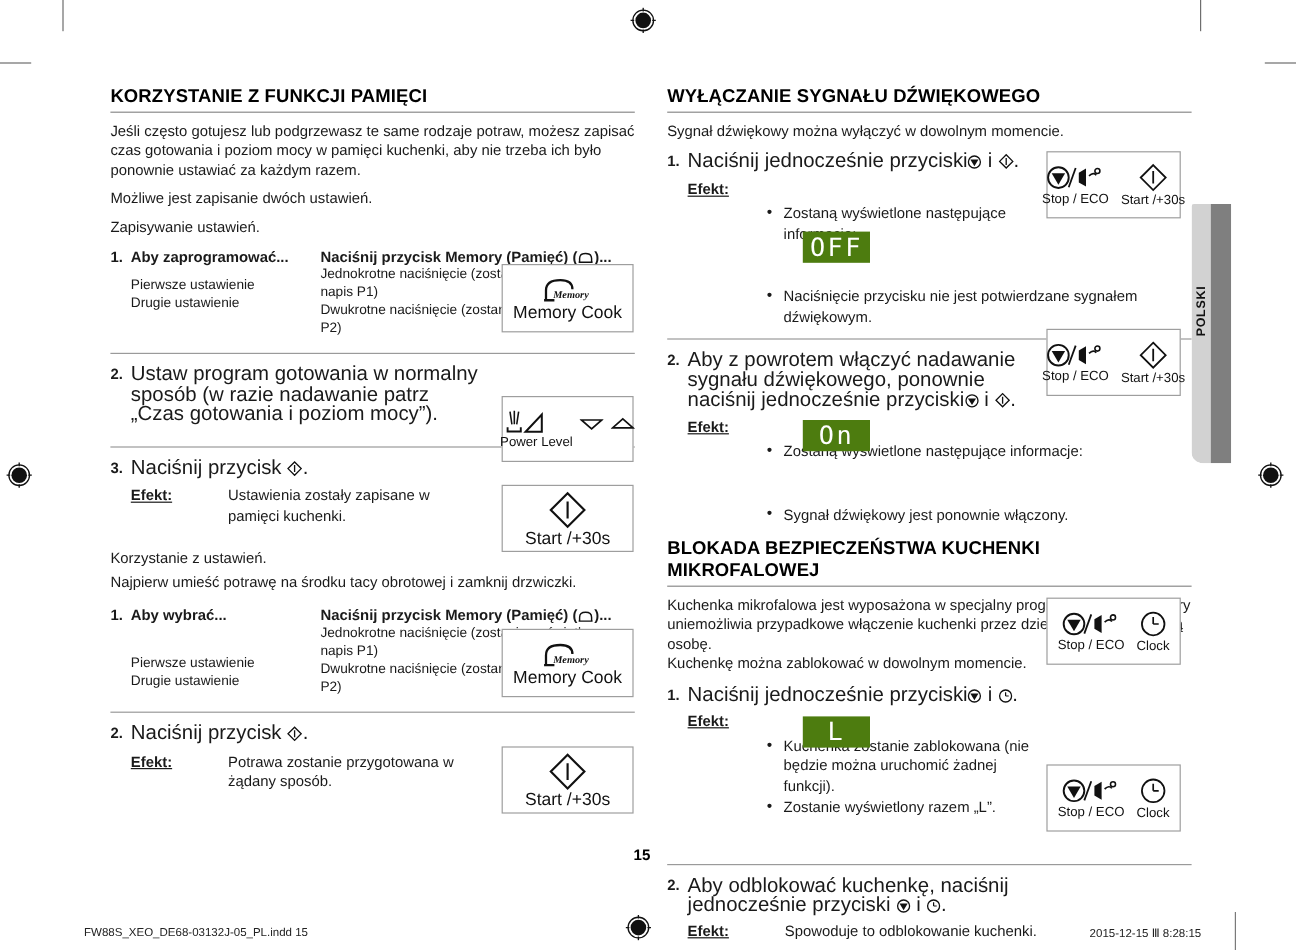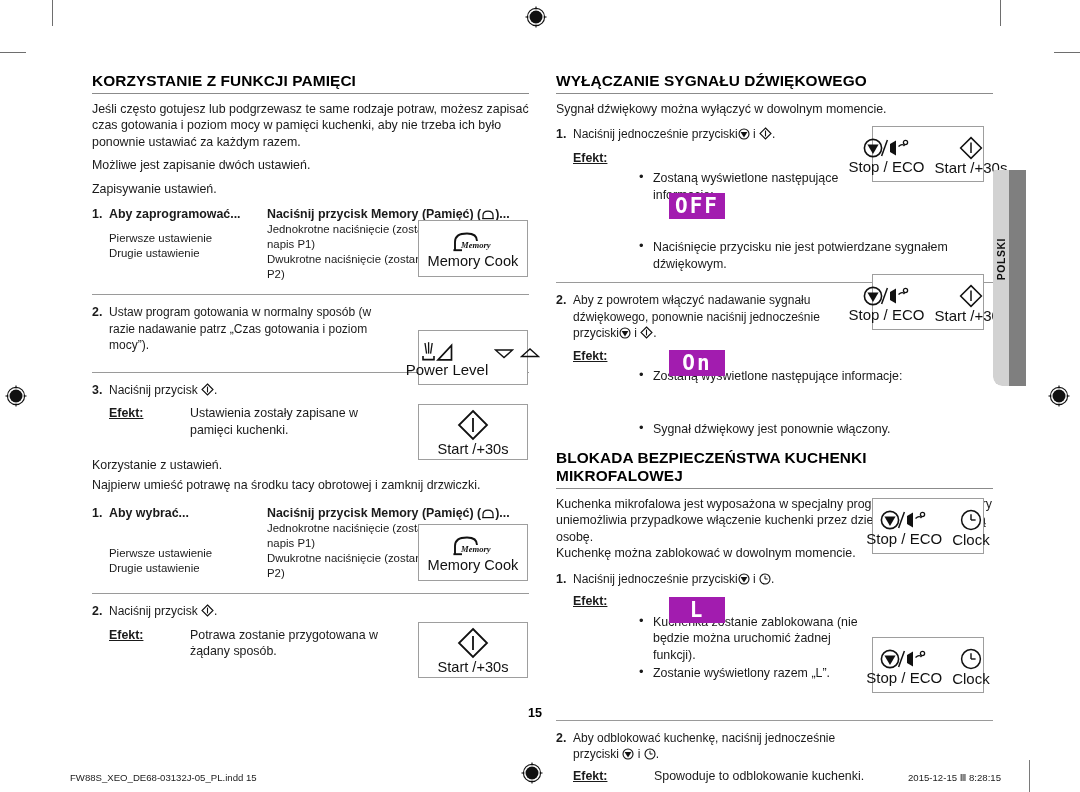--- a/index.html
+++ b/index.html
@@ -66,21 +66,21 @@
   }
   .step-num {
     font-size: 12.4px;
     font-weight: bold;
     width: 17px;
     flex: 0 0 17px;
     line-height: 16.5px;
   }
   .step-body { flex: 1 1 auto; }
   .step-line {
-    font-size: 12px;
+    font-size: 17px;
     line-height: 16.5px;
   }
 
   
   .minitable { display: flex; }
   .mt-c1 { width: 158px; flex: 0 0 158px; }
   .mt-c2 { flex: 1 1 auto; }
   .mt-head {
     font-size: 12.4px;
     font-weight: bold;
@@ -143,36 +143,35 @@
     align-items: center;
     justify-content: center;
   }
   .btn-cell {
     display: flex;
     flex-direction: column;
     align-items: center;
     justify-content: center;
   }
   .btn-cap {
-    font-size: 15px;
+    font-size: 11px;
     line-height: 11px;
     margin-top: 2px;
     white-space: nowrap;
     color: #111;
   }
   .btn-cap.big { font-size: 14.6px; margin-top: 3px; }
 
   
   .lcd {
     position: absolute;
-    background: #a21caf;
+    background: #4d7c0f;
     display: flex;
     align-items: center;
     justify-content: center;
-    font-weight: bold;
   }
   .lcd span {
     color: #ffffff;
     font-family: "DejaVu Sans Mono", monospace;
     font-size: 21px;
     letter-spacing: 2px;
     line-height: 1;
   }
 
   

